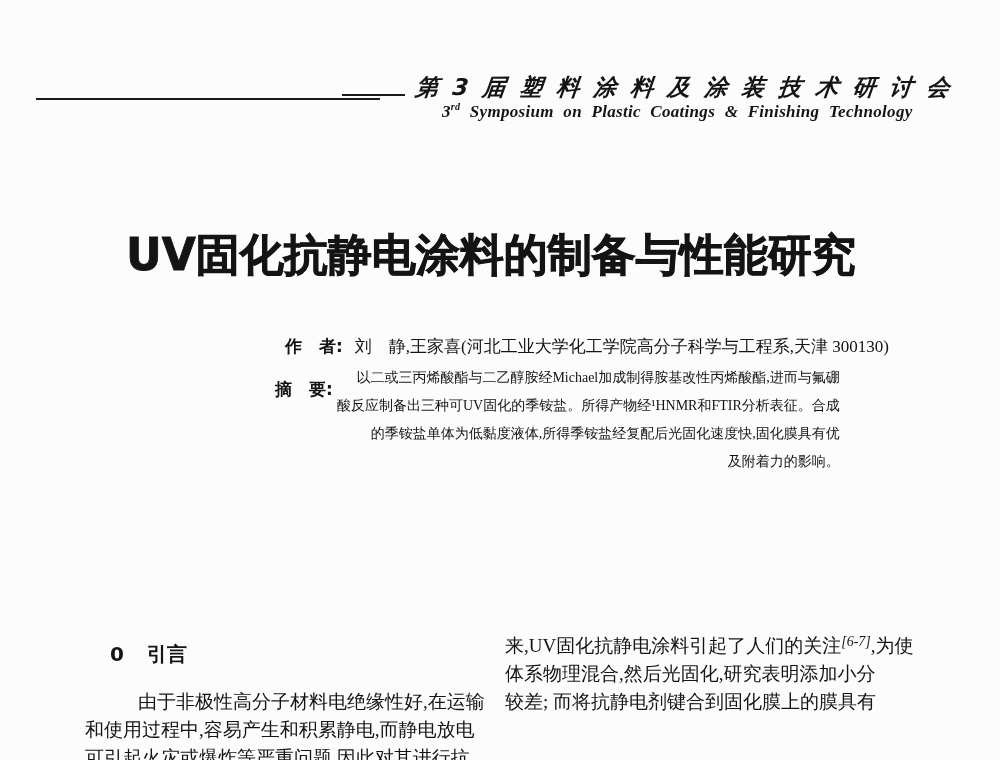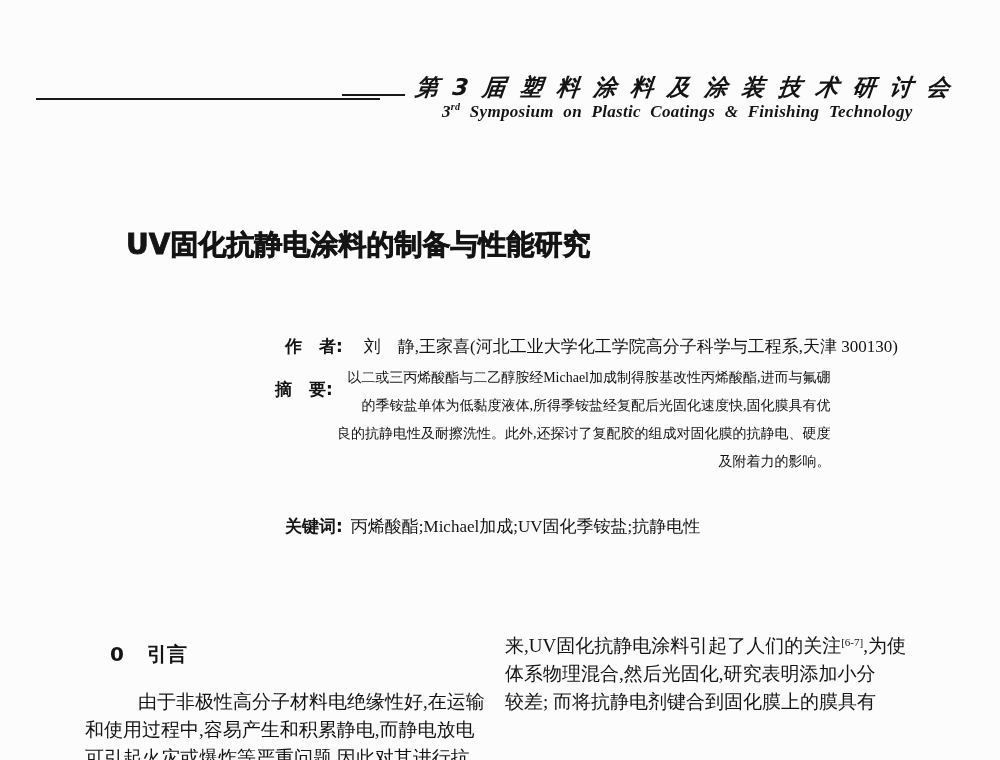--- a/index.html
+++ b/index.html
@@ -27,33 +27,33 @@
     position: absolute; left: 420px; top: 101px;
     font-size: 17px; font-weight: bold; font-style: italic;
     letter-spacing: 0.3px; word-spacing: 5px; white-space: nowrap;
     font-family: "Liberation Serif", serif;
     margin-left: 22px;
   }
   .header-en sup { font-size: 10px; }
 
   .article-title {
     position: absolute; left: 126px; top: 226px; margin: 0;
-    font-size: 28px; font-weight: 900; letter-spacing: 0px;
+    font-size: 44px; font-weight: 900; letter-spacing: 0px;
     white-space: nowrap; -webkit-text-stroke: 0.8px currentColor;
     font-family: "DejaVu Sans", sans-serif;
   }
 
   .meta-label { font-weight: bold; font-family: "DejaVu Sans", sans-serif; }
   .kai { font-family: "Liberation Serif", serif; }
 
   .author-row {
     position: absolute; left: 285px; top: 335px;
     font-size: 17px; white-space: nowrap;
   }
-  .author-row .kai { margin-left: 21px; }
+  .author-row .kai { margin-left: 12px; }
 
   .abstract-label { position: absolute; left: 275px; top: 378px; font-size: 17px; }
   .abstract-lines {
     position: absolute; left: 337px; top: 364px;
     font-size: 14px; line-height: 28px; text-align: right;
   }
   .abstract-lines .line { white-space: nowrap; }
 
   .keywords-row { position: absolute; left: 285px; top: 515px; font-size: 17px; white-space: nowrap; }
   .keywords-row .kai { margin-left: 8px; }
@@ -62,21 +62,21 @@
     position: absolute; left: 110px; top: 641px;
     font-size: 20px; font-weight: bold; white-space: nowrap;
   }
   .section-heading .sec-title { margin-left: 23px; }
 
   .col { font-size: 19px; line-height: 28px; font-family: "Liberation Serif", serif; }
   .col .line { white-space: nowrap; }
   .col-left  { position: absolute; left: 85px;  top: 688px; }
   .col-right { position: absolute; left: 505px; top: 628px; }
   .line.indent { padding-left: 53px; }
-  sup.ref { font-size: 11px; vertical-align: 6px; }
+  sup.ref { font-size: 14px; vertical-align: 6px; font-style: italic; }
 </style>
 </head>
 <body>
 
 <div class="page">
 
   <div class="rule rule-a"></div>
   <div class="rule rule-b"></div>
 
   <div class="header-cn">第3届塑料涂料及涂装技术研讨会</div>
@@ -86,28 +86,25 @@
   <h1 class="article-title">UV固化抗静电涂料的制备与性能研究</h1>
 
   <div class="author-row">
     <span class="meta-label">作　者:</span><span class="kai">刘　静,王家喜(河北工业大学化工学院高分子科学与工程系,天津 300130)</span>
   </div>
 
   <div class="abstract-label meta-label">摘　要:</div>
 
   <div class="abstract-lines kai">
     <div class="line">以二或三丙烯酸酯与二乙醇胺经Michael加成制得胺基改性丙烯酸酯,进而与氟硼</div>
+    <div class="line">酸反应制备出三种可UV固化的季铵盐。所得产物经¹HNMR和FTIR分析表征。合成</div>
     <div class="line">的季铵盐单体为低黏度液体,所得季铵盐经复配后光固化速度快,固化膜具有优</div>
-    <div class="line">良的抗静电性及耐擦洗性。此外,还探讨了复配胶的组成对固化膜的抗静电、硬度</div>
     <div class="line">及附着力的影响。</div>
   </div>
 
-  <div class="keywords-row">
-    <span class="meta-label">关键词:</span><span class="kai">丙烯酸酯;Michael加成;UV固化季铵盐;抗静电性</span>
-  </div>
 
   <div class="section-heading">
     <span class="sec-num">0</span><span class="sec-title">引言</span>
   </div>
 
   <div class="col col-left">
     <div class="line indent">由于非极性高分子材料电绝缘性好,在运输</div>
     <div class="line">和使用过程中,容易产生和积累静电,而静电放电</div>
     <div class="line">可引起火灾或爆炸等严重问题,因此对其进行抗</div>
   </div>

